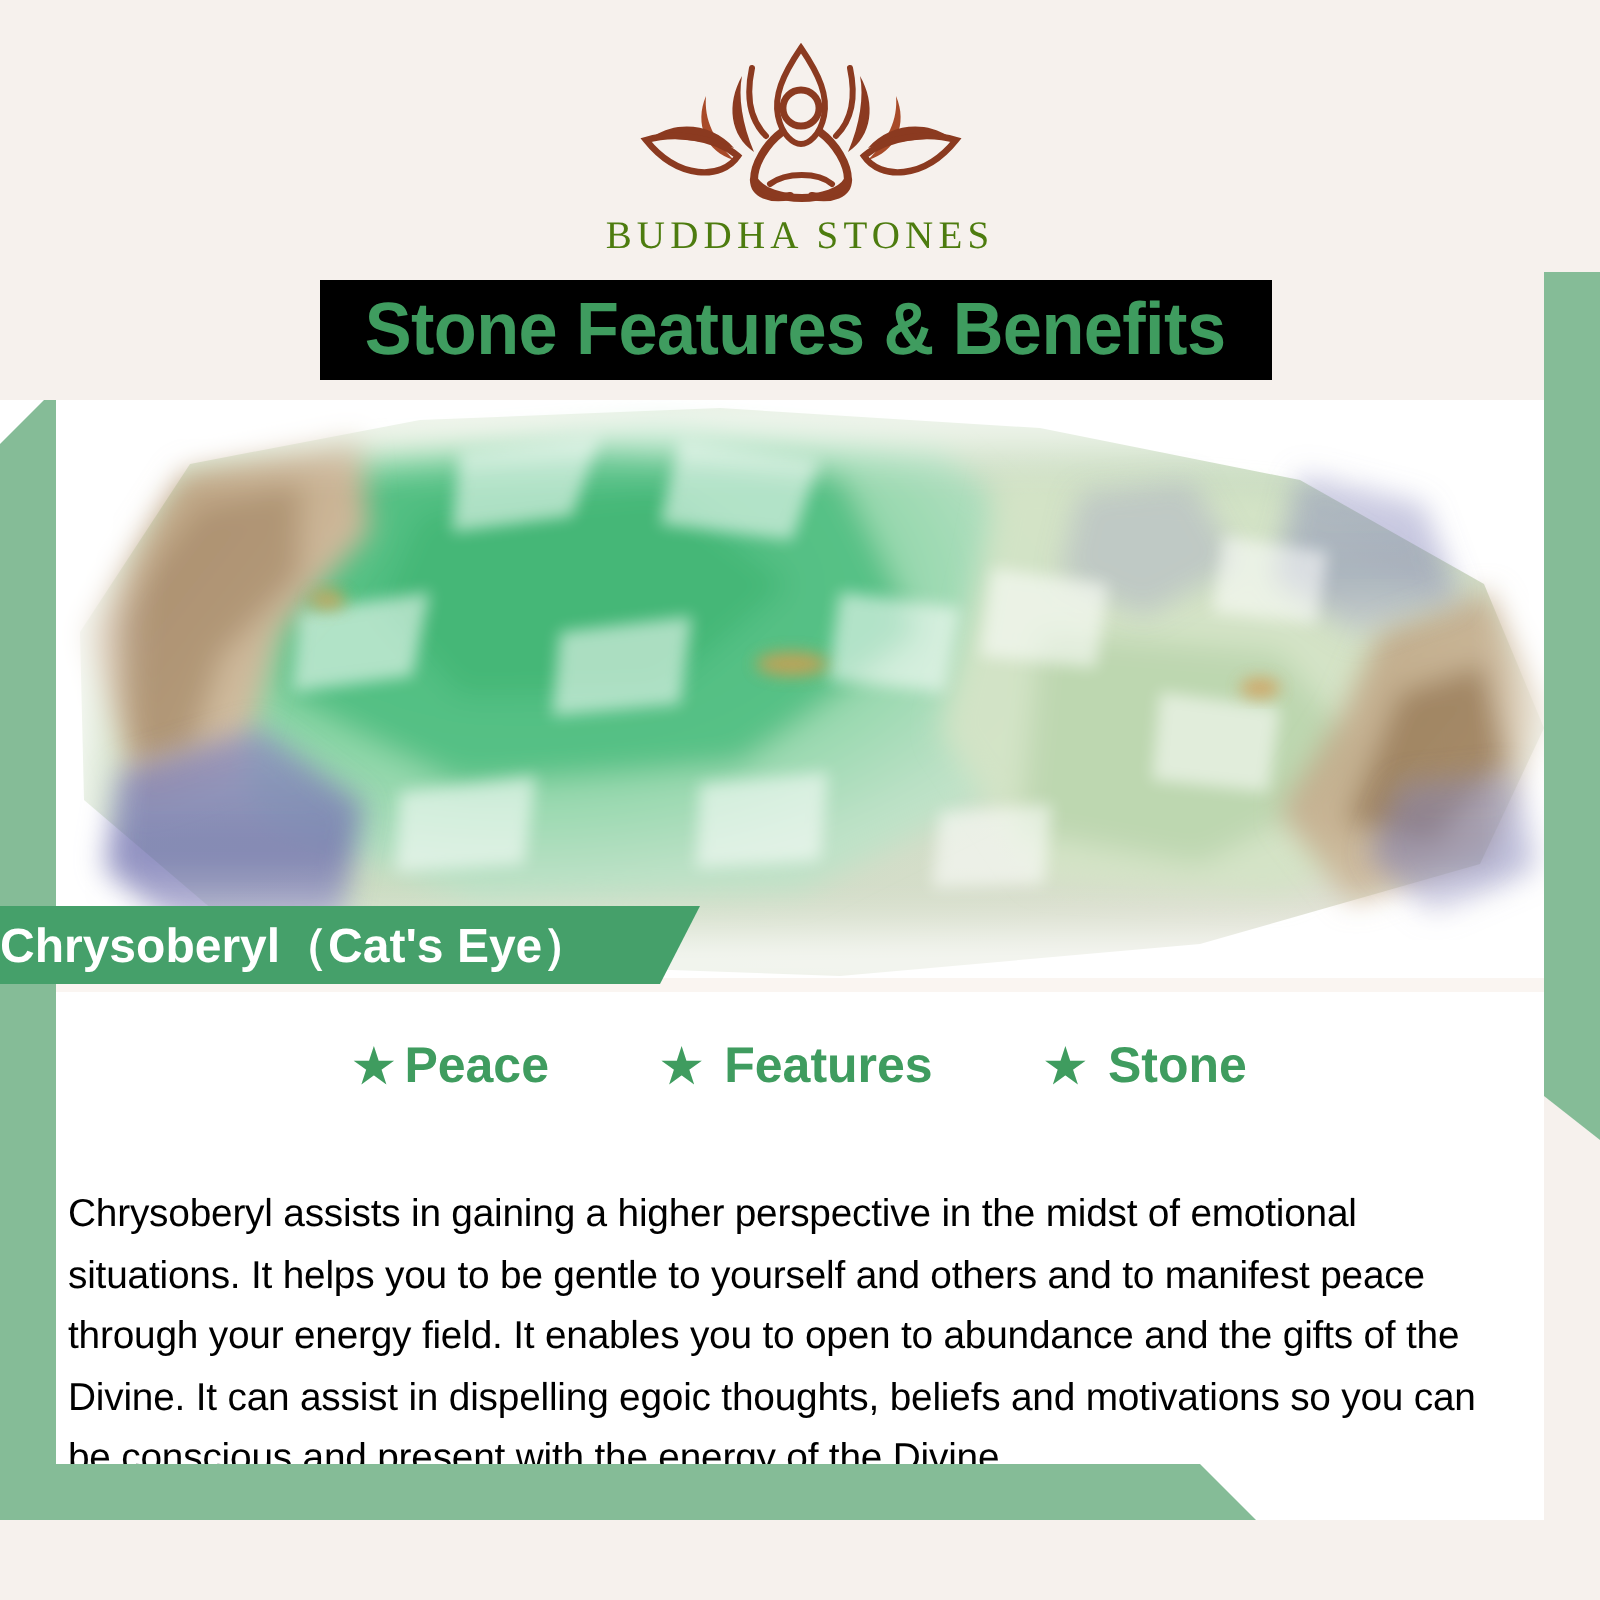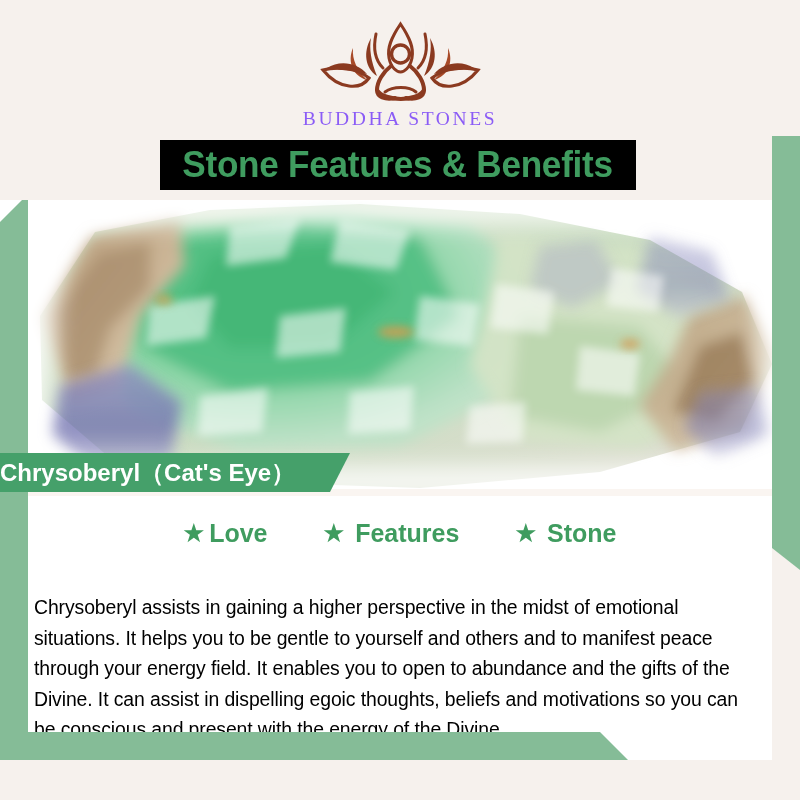--- a/index.html
+++ b/index.html
@@ -41,21 +41,21 @@
     justify-content: flex-start;
   }
 
   .logo-mark { width: 175px; height: 86px; display: block; }
 
   .logo-text {
     margin-top: 4px;
     font-family: "Liberation Serif", serif;
     font-size: 19.5px;
     letter-spacing: 2.6px;
-    color: #8b5cf6;
+    color: #4d7c0f;
     font-weight: 400;
     white-space: nowrap;
   }
 
   
   .title-plate {
     position: absolute;
     left: 160px; top: 140px;
     width: 476px;
     height: 50px;
@@ -363,21 +363,21 @@
   <div class="card-top-strip"></div>
   <div class="content-card"></div>
 
   <div class="name-banner">
     <div class="name-text">Chrysoberyl（Cat's Eye）</div>
   </div>
 
   <div class="keywords">
     <div class="kw">
       <span class="star">★</span>
-      <span>Love</span>
+      <span>Peace</span>
     </div>
     <div class="kw gap-wide">
       <span class="star">★</span>
       <span>Features</span>
     </div>
     <div class="kw gap-wide">
       <span class="star">★</span>
       <span>Stone</span>
     </div>
   </div>

